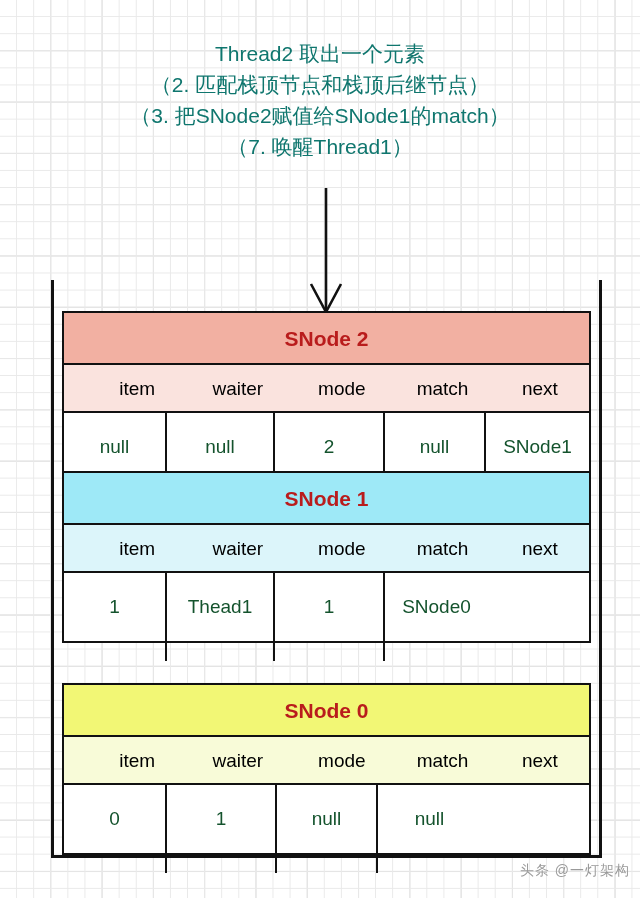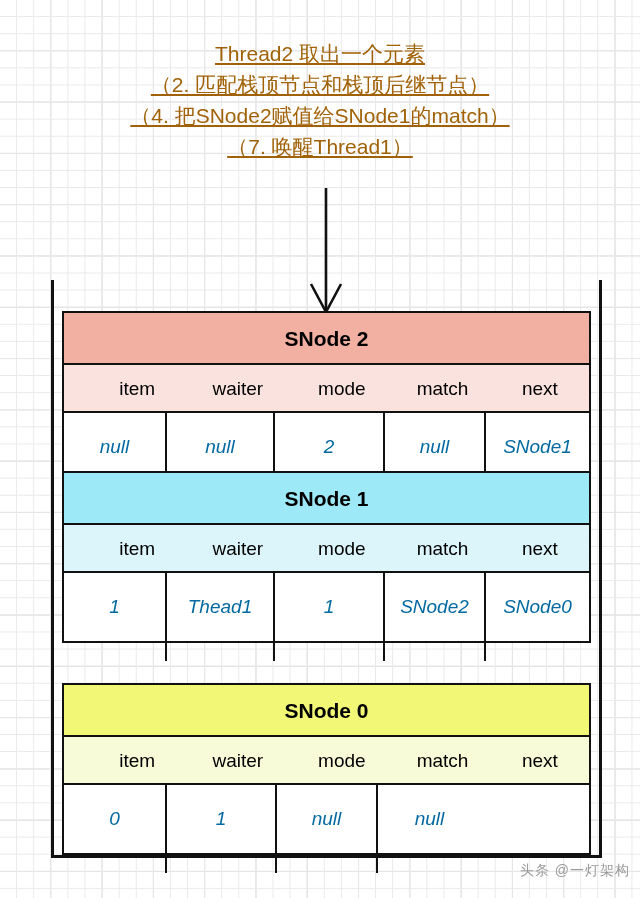--- a/index.html
+++ b/index.html
@@ -34,26 +34,25 @@
     background-position: -1px -1px, -1px -1px, -1px -1px, -1px -1px;
   }
 
   
   #caption {
     position: absolute;
     left: 0;
     top: 38px;
     width: 640px;
     text-align: center;
-    color: #a16207;
+    color: #0f766e;
     font-size: 21px;
     line-height: 31px;
     letter-spacing: 0px;
     white-space: nowrap;
-    text-decoration: underline;
   }
   #caption .cap-line { display: block; }
 
   
   #arrow {
     position: absolute;
     left: 305px;
     top: 188px;
     width: 42px;
     height: 126px;
@@ -79,21 +78,21 @@
   #node-snode2 { top: 311px; }
   #node-snode1 { top: 471px; }
   #node-snode0 { top: 683px; }
 
   .node-title {
     height: 52px;
     line-height: 52px;
     text-align: center;
     font-size: 21px;
     font-weight: bold;
-    color: #000000;
+    color: #b91c1c;
     border-bottom: 2.5px solid #111111;
     box-sizing: border-box;
   }
 
   .node-row {
     display: flex;
     box-sizing: border-box;
   }
 
   .node-head {
@@ -109,24 +108,23 @@
   }
 
   .node-data {
     height: 68px;
     background: #ffffff;
   }
   .node-data .cell {
     height: 88px;
     line-height: 68px;
     font-size: 19px;
-    color: #0369a1;
+    color: #14532d;
     border-right: 2.5px solid #111111;
     box-sizing: border-box;
-    font-style: italic;
   }
   .node-data .cell:last-child { border-right: none; }
 
   .cell {
     text-align: center;
     overflow: hidden;
     white-space: nowrap;
   }
   
   .col-item   { width: 103px; }
@@ -155,21 +153,21 @@
   }
 </style>
 </head>
 <body>
 
 <div id="grid-bg"></div>
 
 <div id="caption">
   <span class="cap-line">Thread2 取出一个元素</span>
   <span class="cap-line">（2. 匹配栈顶节点和栈顶后继节点）</span>
-  <span class="cap-line">（4. 把SNode2赋值给SNode1的match）</span>
+  <span class="cap-line">（3. 把SNode2赋值给SNode1的match）</span>
   <span class="cap-line">（7. 唤醒Thread1）</span>
 </div>
 
 <svg id="arrow" viewBox="0 0 42 126">
   <line x1="21" y1="0" x2="21" y2="122" stroke="#111111" stroke-width="2.6"></line>
   <polyline points="6,96 21,124 36,96" fill="none" stroke="#111111" stroke-width="2.6"></polyline>
 </svg>
 
 <div class="frame-line" id="frame-left"></div>
 <div class="frame-line" id="frame-right"></div>
@@ -199,21 +197,20 @@
     <div class="cell col-item">item</div>
     <div class="cell col-waiter">waiter</div>
     <div class="cell col-mode">mode</div>
     <div class="cell col-match">match</div>
     <div class="cell col-next">next</div>
   </div>
   <div class="node-row node-data">
     <div class="cell col-item">1</div>
     <div class="cell col-waiter">Thead1</div>
     <div class="cell col-mode">1</div>
-    <div class="cell col-match">SNode2</div>
     <div class="cell col-next">SNode0</div>
   </div>
 </div>
 
 <div class="node" id="node-snode0">
   <div class="node-title">SNode 0</div>
   <div class="node-row node-head">
     <div class="cell col-item">item</div>
     <div class="cell col-waiter">waiter</div>
     <div class="cell col-mode">mode</div>

